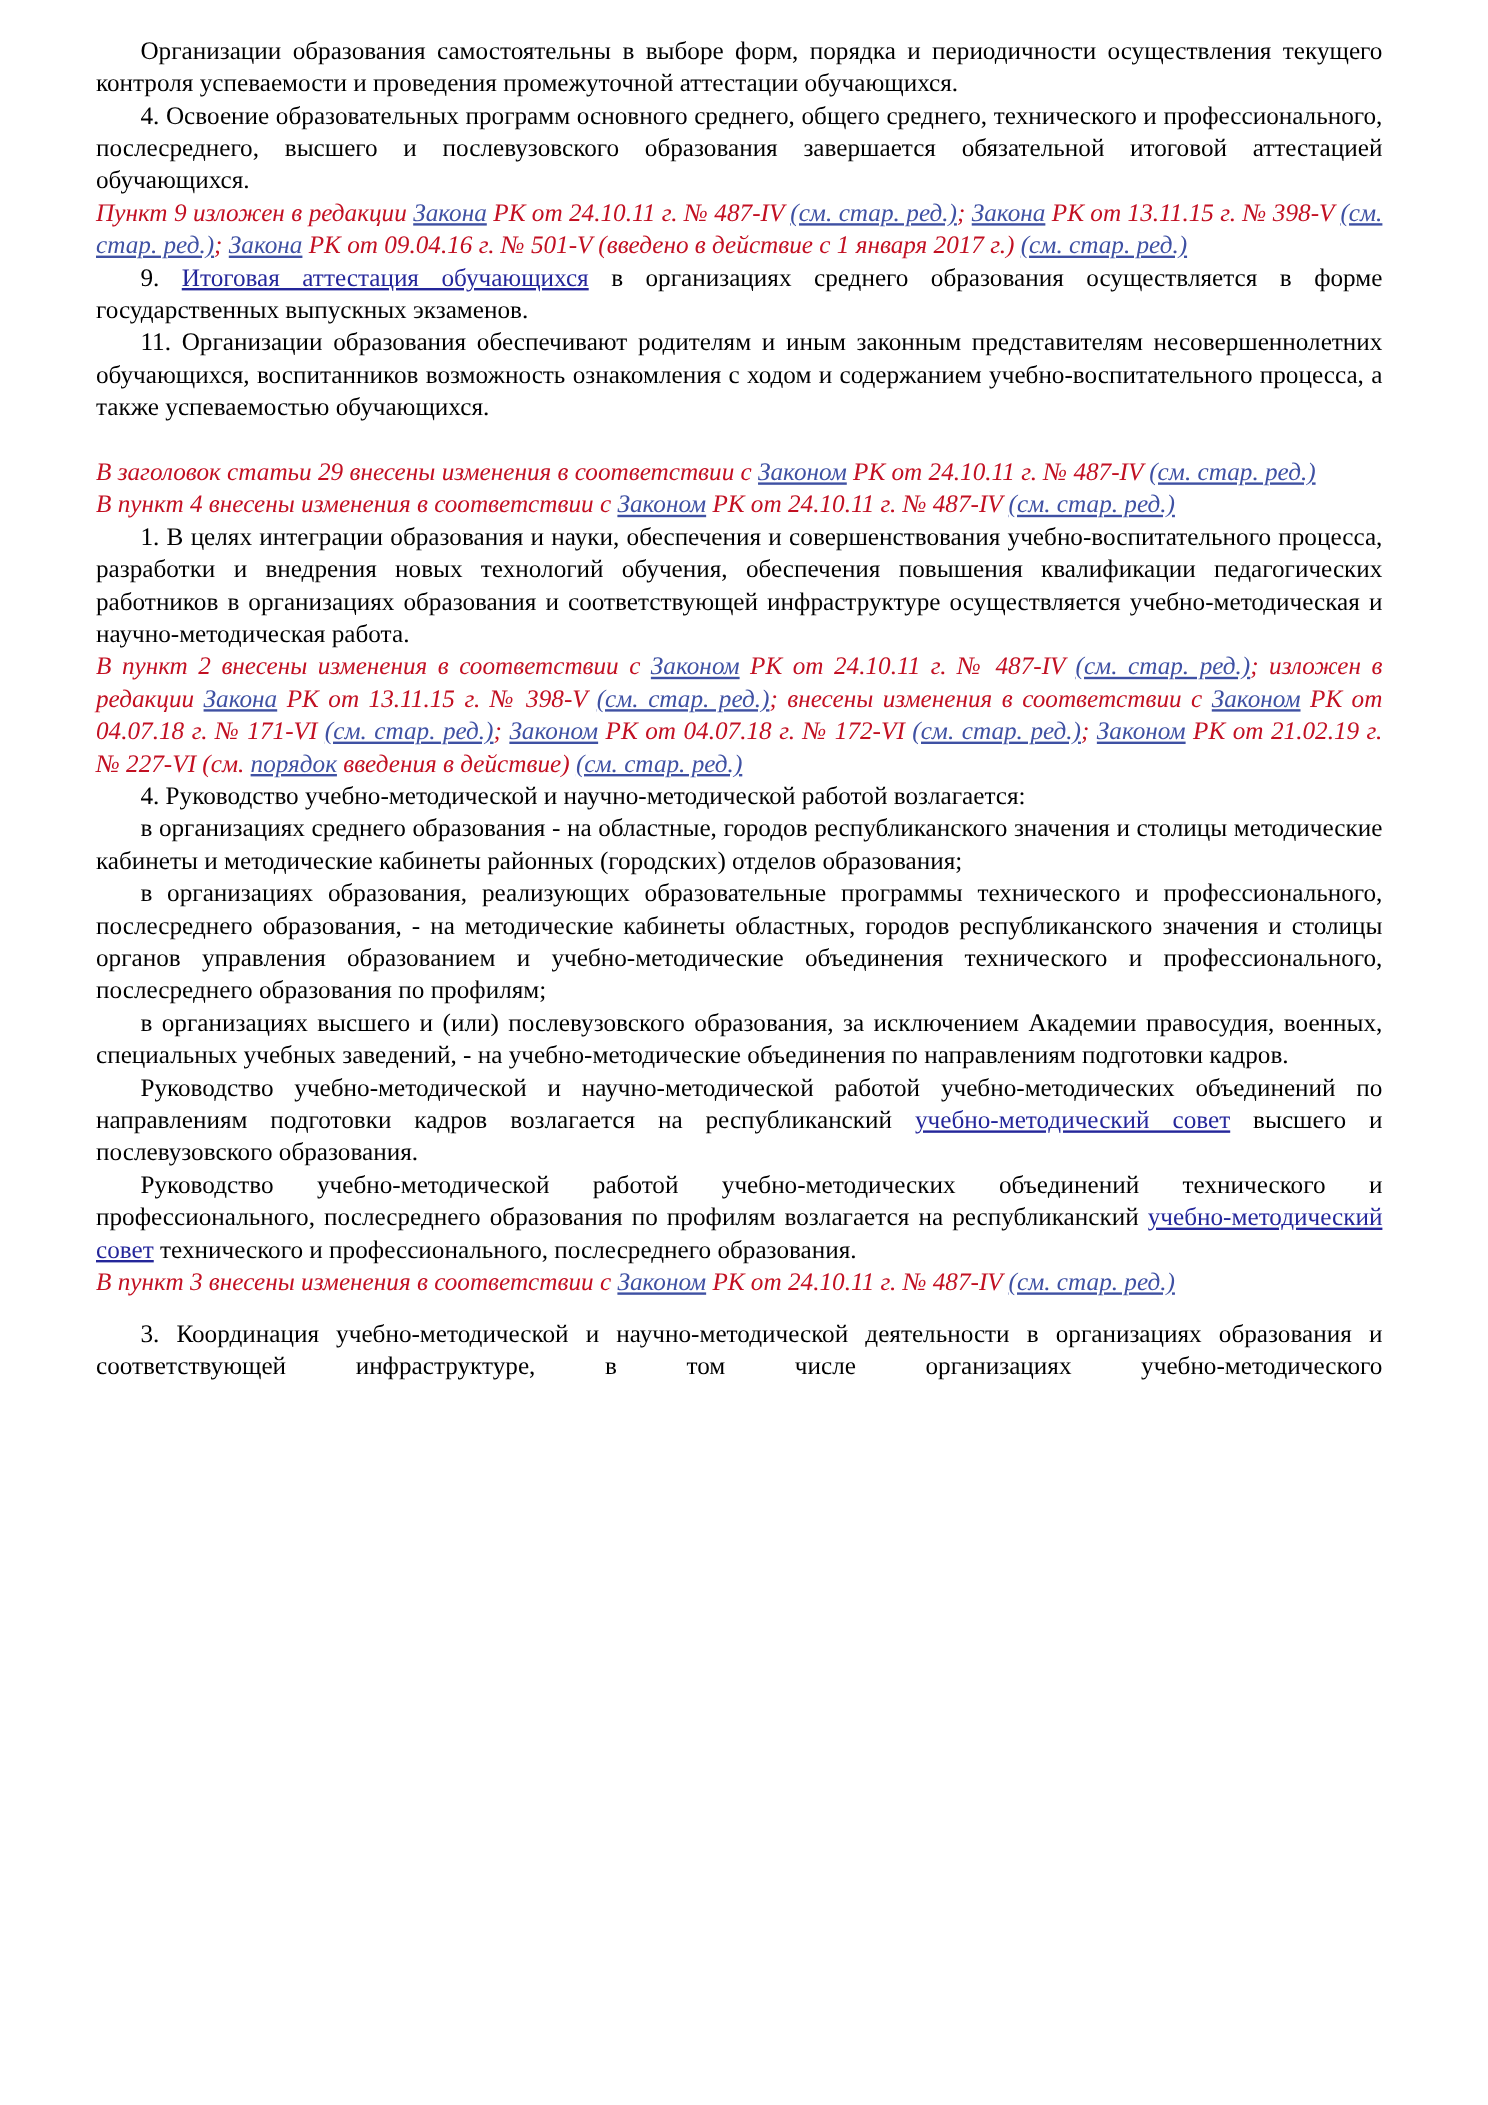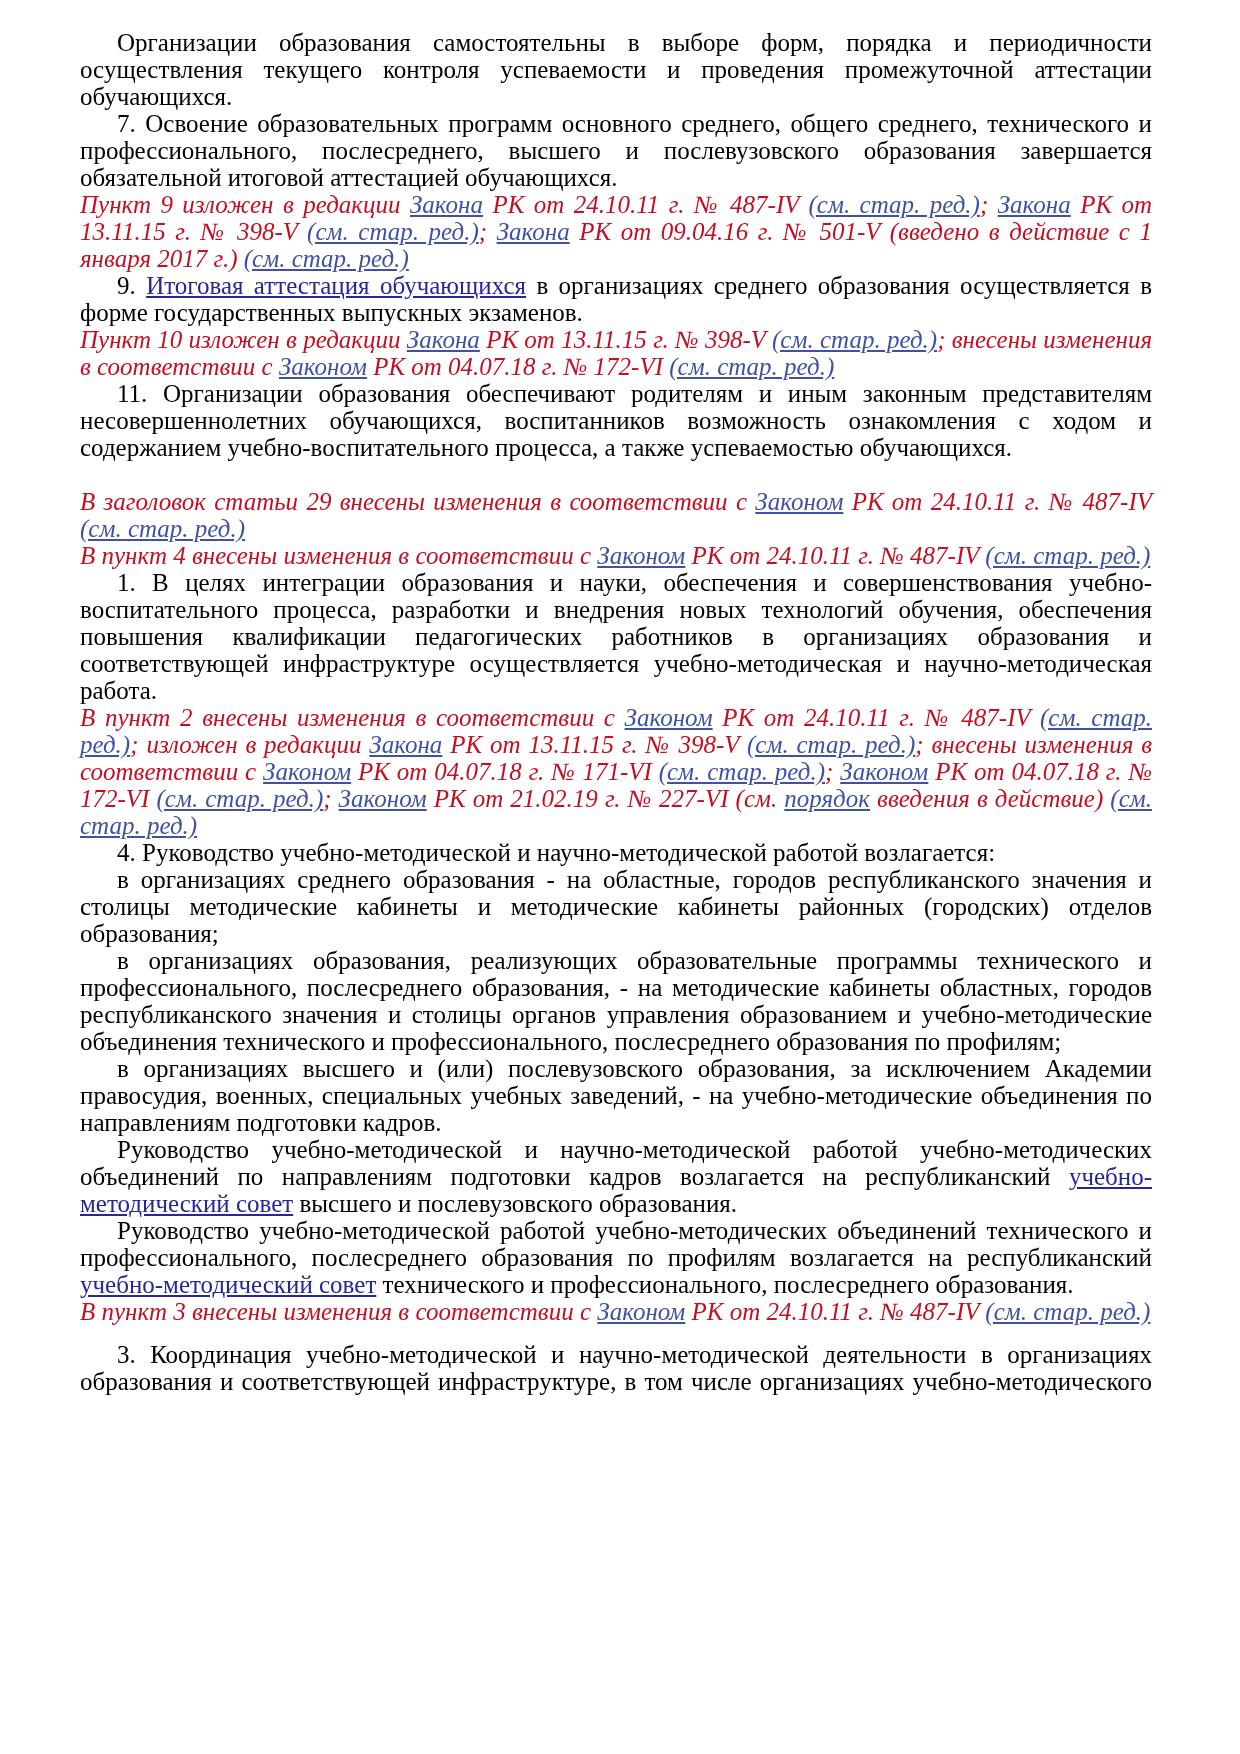--- a/index.html
+++ b/index.html
@@ -7,21 +7,21 @@
   .page {
     position: relative;
     width: 1240px;
     height: 1754px;
     box-sizing: border-box;
     margin: 0 auto;
     background: #ffffff;
     padding: 29px 88px 0 80px;
     overflow: hidden;
     font-family: "Liberation Serif", "DejaVu Serif", serif;
-    font-size: 25px;
+    font-size: 21px;
     line-height: 27px;
     color: #000000;
   }
   .doc p {
     margin: 0;
     padding: 0;
     text-align: justify;
   }
   p.body { color: var(--body-color, #000); text-indent: 37px; }
   p.heading { font-weight: bold; text-indent: 37px; color: var(--body-color, #000); }
@@ -38,24 +38,23 @@
   }
   p.body .lnk, p.heading .lnk { color: var(--body-link-color, #24269a); }
   p.annotation .lnk { color: var(--ann-link-color, #3f51a3); }
 </style>
 </head>
 <body>
 
 <div class="page" style="background: rgb(255, 255, 255);">
   <div class="doc">
       <p class="body"><span>Организации образования самостоятельны в выборе форм, порядка и периодичности осуществления текущего контроля успеваемости и проведения промежуточной аттестации обучающихся.</span></p>
-      <p class="body"><span>7. Освоение образовательных программ основного среднего, общего среднего, технического и профессионального, послесреднего, высшего и послевузовского образования завершается обязательной итоговой аттестацией обучающихся.</span></p>
+      <p class="body"><span>4. Освоение образовательных программ основного среднего, общего среднего, технического и профессионального, послесреднего, высшего и послевузовского образования завершается обязательной итоговой аттестацией обучающихся.</span></p>
       <p class="annotation"><span>Пункт 9 изложен в редакции </span><a class="lnk">Закона</a><span> РК от 24.10.11 г. № 487-IV </span><a class="lnk">(см. стар. ред.)</a><span>; </span><a class="lnk">Закона</a><span> РК от 13.11.15 г. № 398-V </span><a class="lnk">(см. стар. ред.)</a><span>; </span><a class="lnk">Закона</a><span> РК от 09.04.16 г. № 501-V (введено в действие с 1 января 2017 г.) </span><a class="lnk">(см. стар. ред.)</a></p>
       <p class="body"><span>9. </span><a class="lnk">Итоговая аттестация обучающихся</a><span> в организациях среднего образования осуществляется в форме государственных выпускных экзаменов.</span></p>
-      <p class="annotation"><span>Пункт 10 изложен в редакции </span><a class="lnk">Закона</a><span> РК от 13.11.15 г. № 398-V </span><a class="lnk">(см. стар. ред.)</a><span>; внесены изменения в соответствии с </span><a class="lnk">Законом</a><span> РК от 04.07.18 г. № 172-VI </span><a class="lnk">(см. стар. ред.)</a></p>
       <p class="body"><span>11. Организации образования обеспечивают родителям и иным законным представителям несовершеннолетних обучающихся, воспитанников возможность ознакомления с ходом и содержанием учебно-воспитательного процесса, а также успеваемостью обучающихся.</span></p>
       <div class="spacer"></div>
       <p class="annotation"><span>В заголовок статьи 29 внесены изменения в соответствии с </span><a class="lnk">Законом</a><span> РК от 24.10.11 г. № 487-IV </span><a class="lnk">(см. стар. ред.)</a></p>
       <p class="annotation"><span>В пункт 4 внесены изменения в соответствии с </span><a class="lnk">Законом</a><span> РК от 24.10.11 г. № 487-IV </span><a class="lnk">(см. стар. ред.)</a></p>
       <p class="body"><span>1. В целях интеграции образования и науки, обеспечения и совершенствования учебно-воспитательного процесса, разработки и внедрения новых технологий обучения, обеспечения повышения квалификации педагогических работников в организациях образования и соответствующей инфраструктуре осуществляется учебно-методическая и научно-методическая работа.</span></p>
       <p class="annotation"><span>В пункт 2 внесены изменения в соответствии с </span><a class="lnk">Законом</a><span> РК от 24.10.11 г. № 487-IV </span><a class="lnk">(см. стар. ред.)</a><span>; изложен в редакции </span><a class="lnk">Закона</a><span> РК от 13.11.15 г. № 398-V </span><a class="lnk">(см. стар. ред.)</a><span>; внесены изменения в соответствии с </span><a class="lnk">Законом</a><span> РК от 04.07.18 г. № 171-VI </span><a class="lnk">(см. стар. ред.)</a><span>; </span><a class="lnk">Законом</a><span> РК от 04.07.18 г. № 172-VI </span><a class="lnk">(см. стар. ред.)</a><span>; </span><a class="lnk">Законом</a><span> РК от 21.02.19 г. № 227-VI (см. </span><a class="lnk">порядок</a><span> введения в действие) </span><a class="lnk">(см. стар. ред.)</a></p>
       <p class="body"><span>4. Руководство учебно-методической и научно-методической работой возлагается:</span></p>
       <p class="body"><span>в организациях среднего образования - на областные, городов республиканского значения и столицы методические кабинеты и методические кабинеты районных (городских) отделов образования;</span></p>
       <p class="body"><span>в организациях образования, реализующих образовательные программы технического и профессионального, послесреднего образования, - на методические кабинеты областных, городов республиканского значения и столицы органов управления образованием и учебно-методические объединения технического и профессионального, послесреднего образования по профилям;</span></p>
       <p class="body"><span>в организациях высшего и (или) послевузовского образования, за исключением Академии правосудия, военных, специальных учебных заведений, - на учебно-методические объединения по направлениям подготовки кадров.</span></p>

